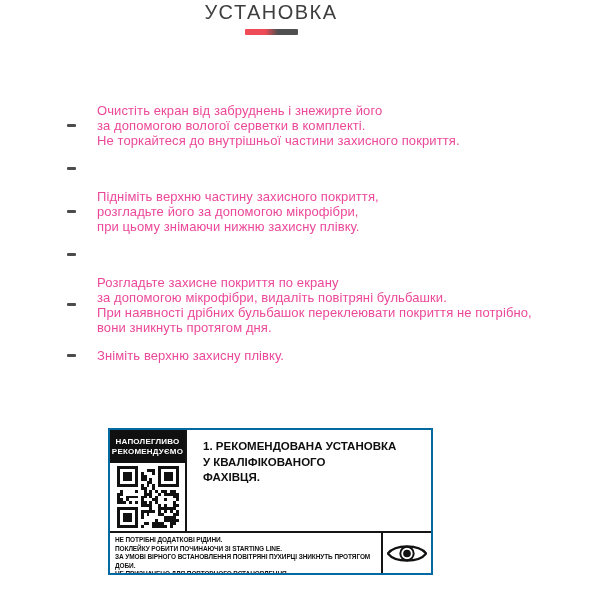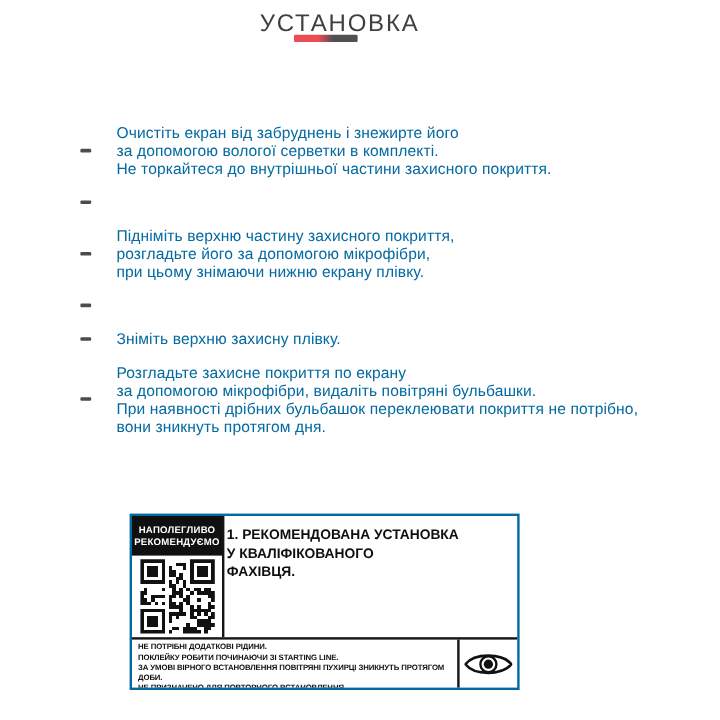--- a/index.html
+++ b/index.html
@@ -1,40 +1,40 @@
 <!DOCTYPE html>
 <html style="--accent-red: #ee4b56; --accent-dark: #505050;"><head>
 <meta charset="utf-8">
 <style>
   html,body{margin:0;padding:0;background:#ffffff;}
   .page{position:relative;width:600px;height:600px;background:#ffffff;overflow:hidden;
         font-family:"Liberation Sans", sans-serif;}
 
   
-  .title{position:absolute;top:9px;left:0;width:542px;text-align:center;
-         font-size:20px;letter-spacing:1.5px;color:#3f3f3f;font-weight:500;margin-left:12px;}
+  .title{position:absolute;top:1px;left:0;width:542px;text-align:center;
+         font-size:20px;letter-spacing:1.5px;color:#3f3f3f;font-weight:500;}
   .title-bar{position:absolute;left:245px;top:29px;width:53px;height:6px;border-radius:1px;
          background:linear-gradient(90deg,var(--accent-red) 0%,var(--accent-red) 38%,var(--accent-dark) 62%,var(--accent-dark) 100%);}
 
   
   .bullets{position:absolute;left:67px;top:103px;width:510px;display:flex;flex-direction:column;gap:13px;}
   .bullet{position:relative;padding-left:30px;display:flex;align-items:center;min-height:15px;}
   .dash{position:absolute;left:0;top:50%;margin-top:-2px;width:9px;height:3px;background:#4c4c4c;border-radius:1px;}
-  .btext{font-size:13px;line-height:15px;color:#0369a1;white-space:pre-line;letter-spacing:0.1px;}
+  .btext{font-size:13px;line-height:15px;color:#ec4899;white-space:pre-line;letter-spacing:0.1px;}
 
   
   .rec-box{position:absolute;left:108px;top:428px;width:325px;height:147px;box-sizing:border-box;
            border:2px solid #0369a1;display:flex;flex-direction:column;background:#fff;}
   .box-top{flex:1;display:flex;min-height:0;}
   .box-left{width:75px;flex:0 0 75px;display:flex;flex-direction:column;align-items:center;}
   .badge{width:100%;height:33px;background:#101010;color:#ffffff;display:flex;flex-direction:column;
          justify-content:center;text-align:center;font-size:8px;font-weight:bold;line-height:10px;
          letter-spacing:0.2px;white-space:pre-line;}
   .qr-wrap{flex:1;display:flex;align-items:center;justify-content:center;}
-  .box-right{flex:1;border-left:2px solid #151515;padding:9px 6px 0 2px;
+  .box-right{flex:1;border-left:2px solid #151515;padding:9px 6px 0 16px;
              font-weight:bold;font-size:11.5px;line-height:15.5px;color:#0e0e0e;}
   .box-right p{margin:0 0 14px 0;white-space:pre-line;}
   .box-bottom{height:40px;flex:0 0 40px;border-top:2px solid #151515;display:flex;}
   .fineprint{flex:1;padding:3px 3px 0 5px;font-size:6.5px;line-height:8.5px;font-weight:bold;
              color:#111;white-space:pre-line;letter-spacing:-0.1px;overflow:hidden;}
   .eye-cell{width:48px;flex:0 0 48px;border-left:2px solid #151515;
             display:flex;align-items:center;justify-content:center;}
 </style>
 </head>
 <body>
@@ -53,38 +53,38 @@
   </div>
 
   <div class="bullet">
     <span class="dash"></span>
   </div>
 
   <div class="bullet">
     <span class="dash"></span>
     <div class="btext">Підніміть верхню частину захисного покриття,
 розгладьте його за допомогою мікрофібри,
-при цьому знімаючи нижню екрану плівку.</div>
-  </div>
-
-  <div class="bullet">
-    <span class="dash"></span>
-  </div>
-
-  <div class="bullet">
-    <span class="dash"></span>
-    <div class="btext">Зніміть верхню захисну плівку.</div>
+при цьому знімаючи нижню захисну плівку.</div>
+  </div>
+
+  <div class="bullet">
+    <span class="dash"></span>
   </div>
 
   <div class="bullet">
     <span class="dash"></span>
     <div class="btext">Розгладьте захисне покриття по екрану
 за допомогою мікрофібри, видаліть повітряні бульбашки.
 При наявності дрібних бульбашок переклеювати покриття не потрібно,
 вони зникнуть протягом дня.</div>
+  </div>
+
+  <div class="bullet">
+    <span class="dash"></span>
+    <div class="btext">Зніміть верхню захисну плівку.</div>
   </div>
 </div>
 
   <div class="rec-box">
     <div class="box-top">
       <div class="box-left">
         <div class="badge">НАПОЛЕГЛИВО
 РЕКОМЕНДУЄМО</div>
         <div class="qr-wrap" id="qr-box">
             <svg viewBox="0 0 63 63" width="62" height="62" shape-rendering="crispEdges" fill="#111" aria-hidden="true">

